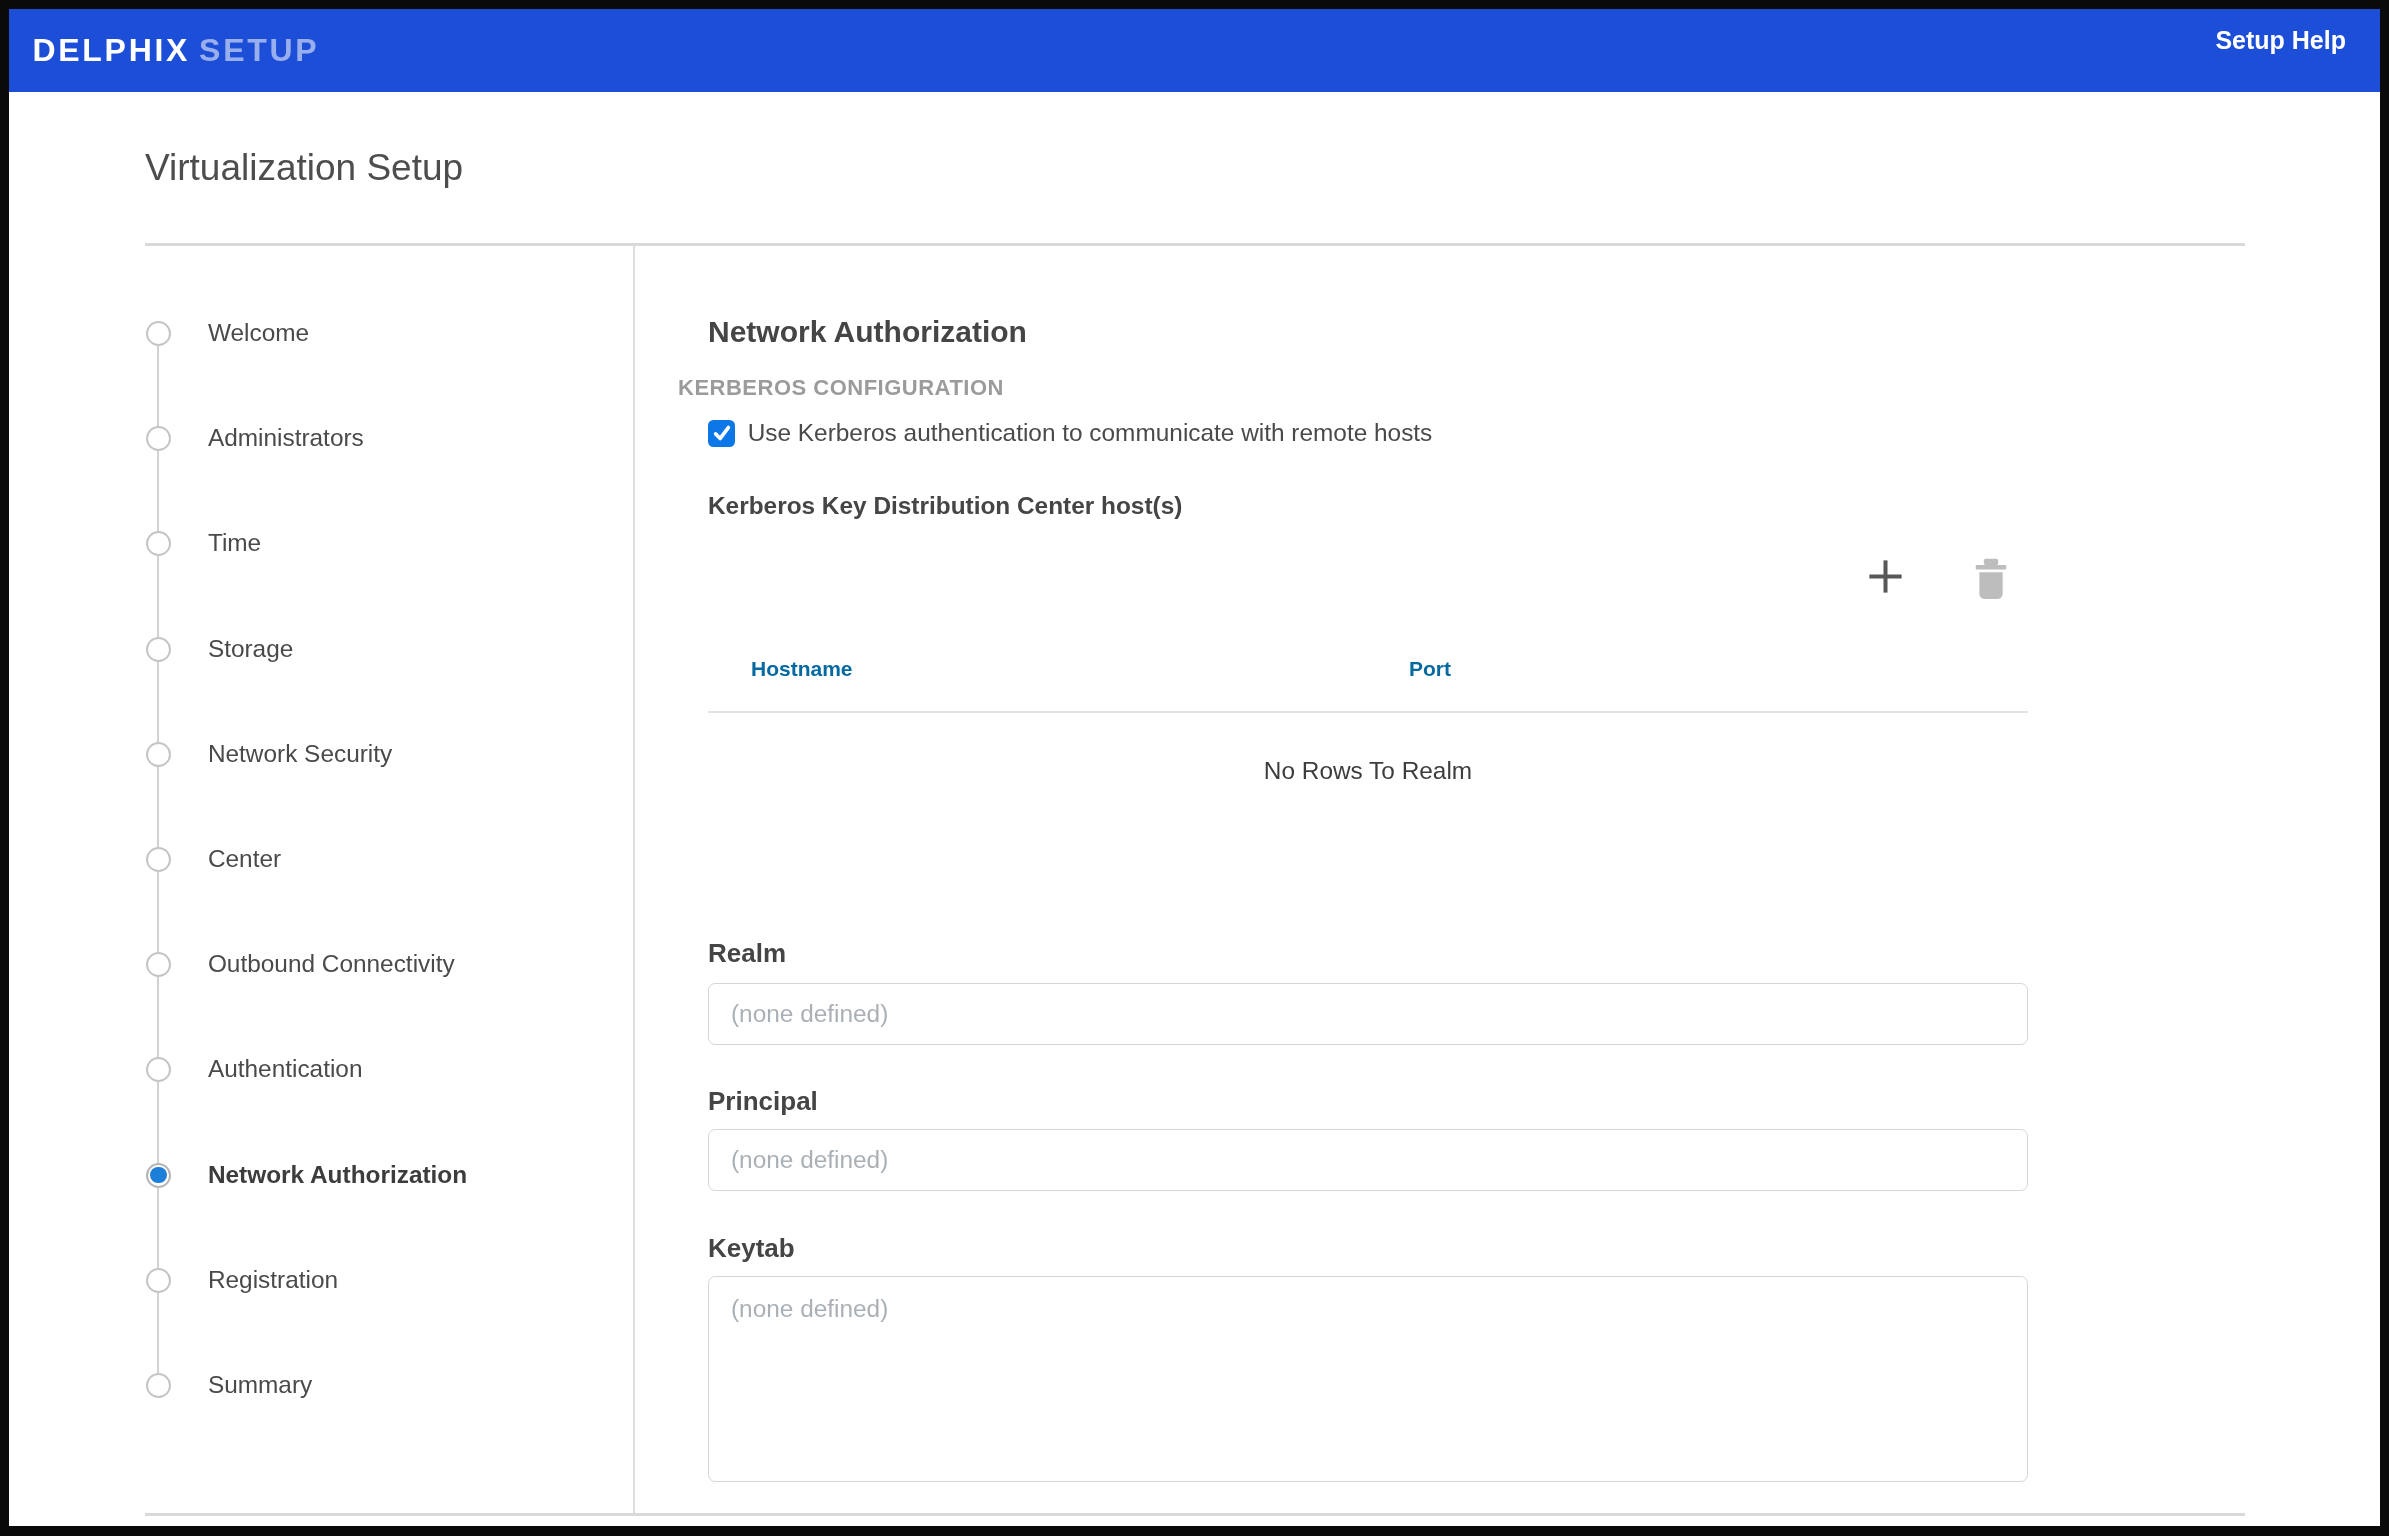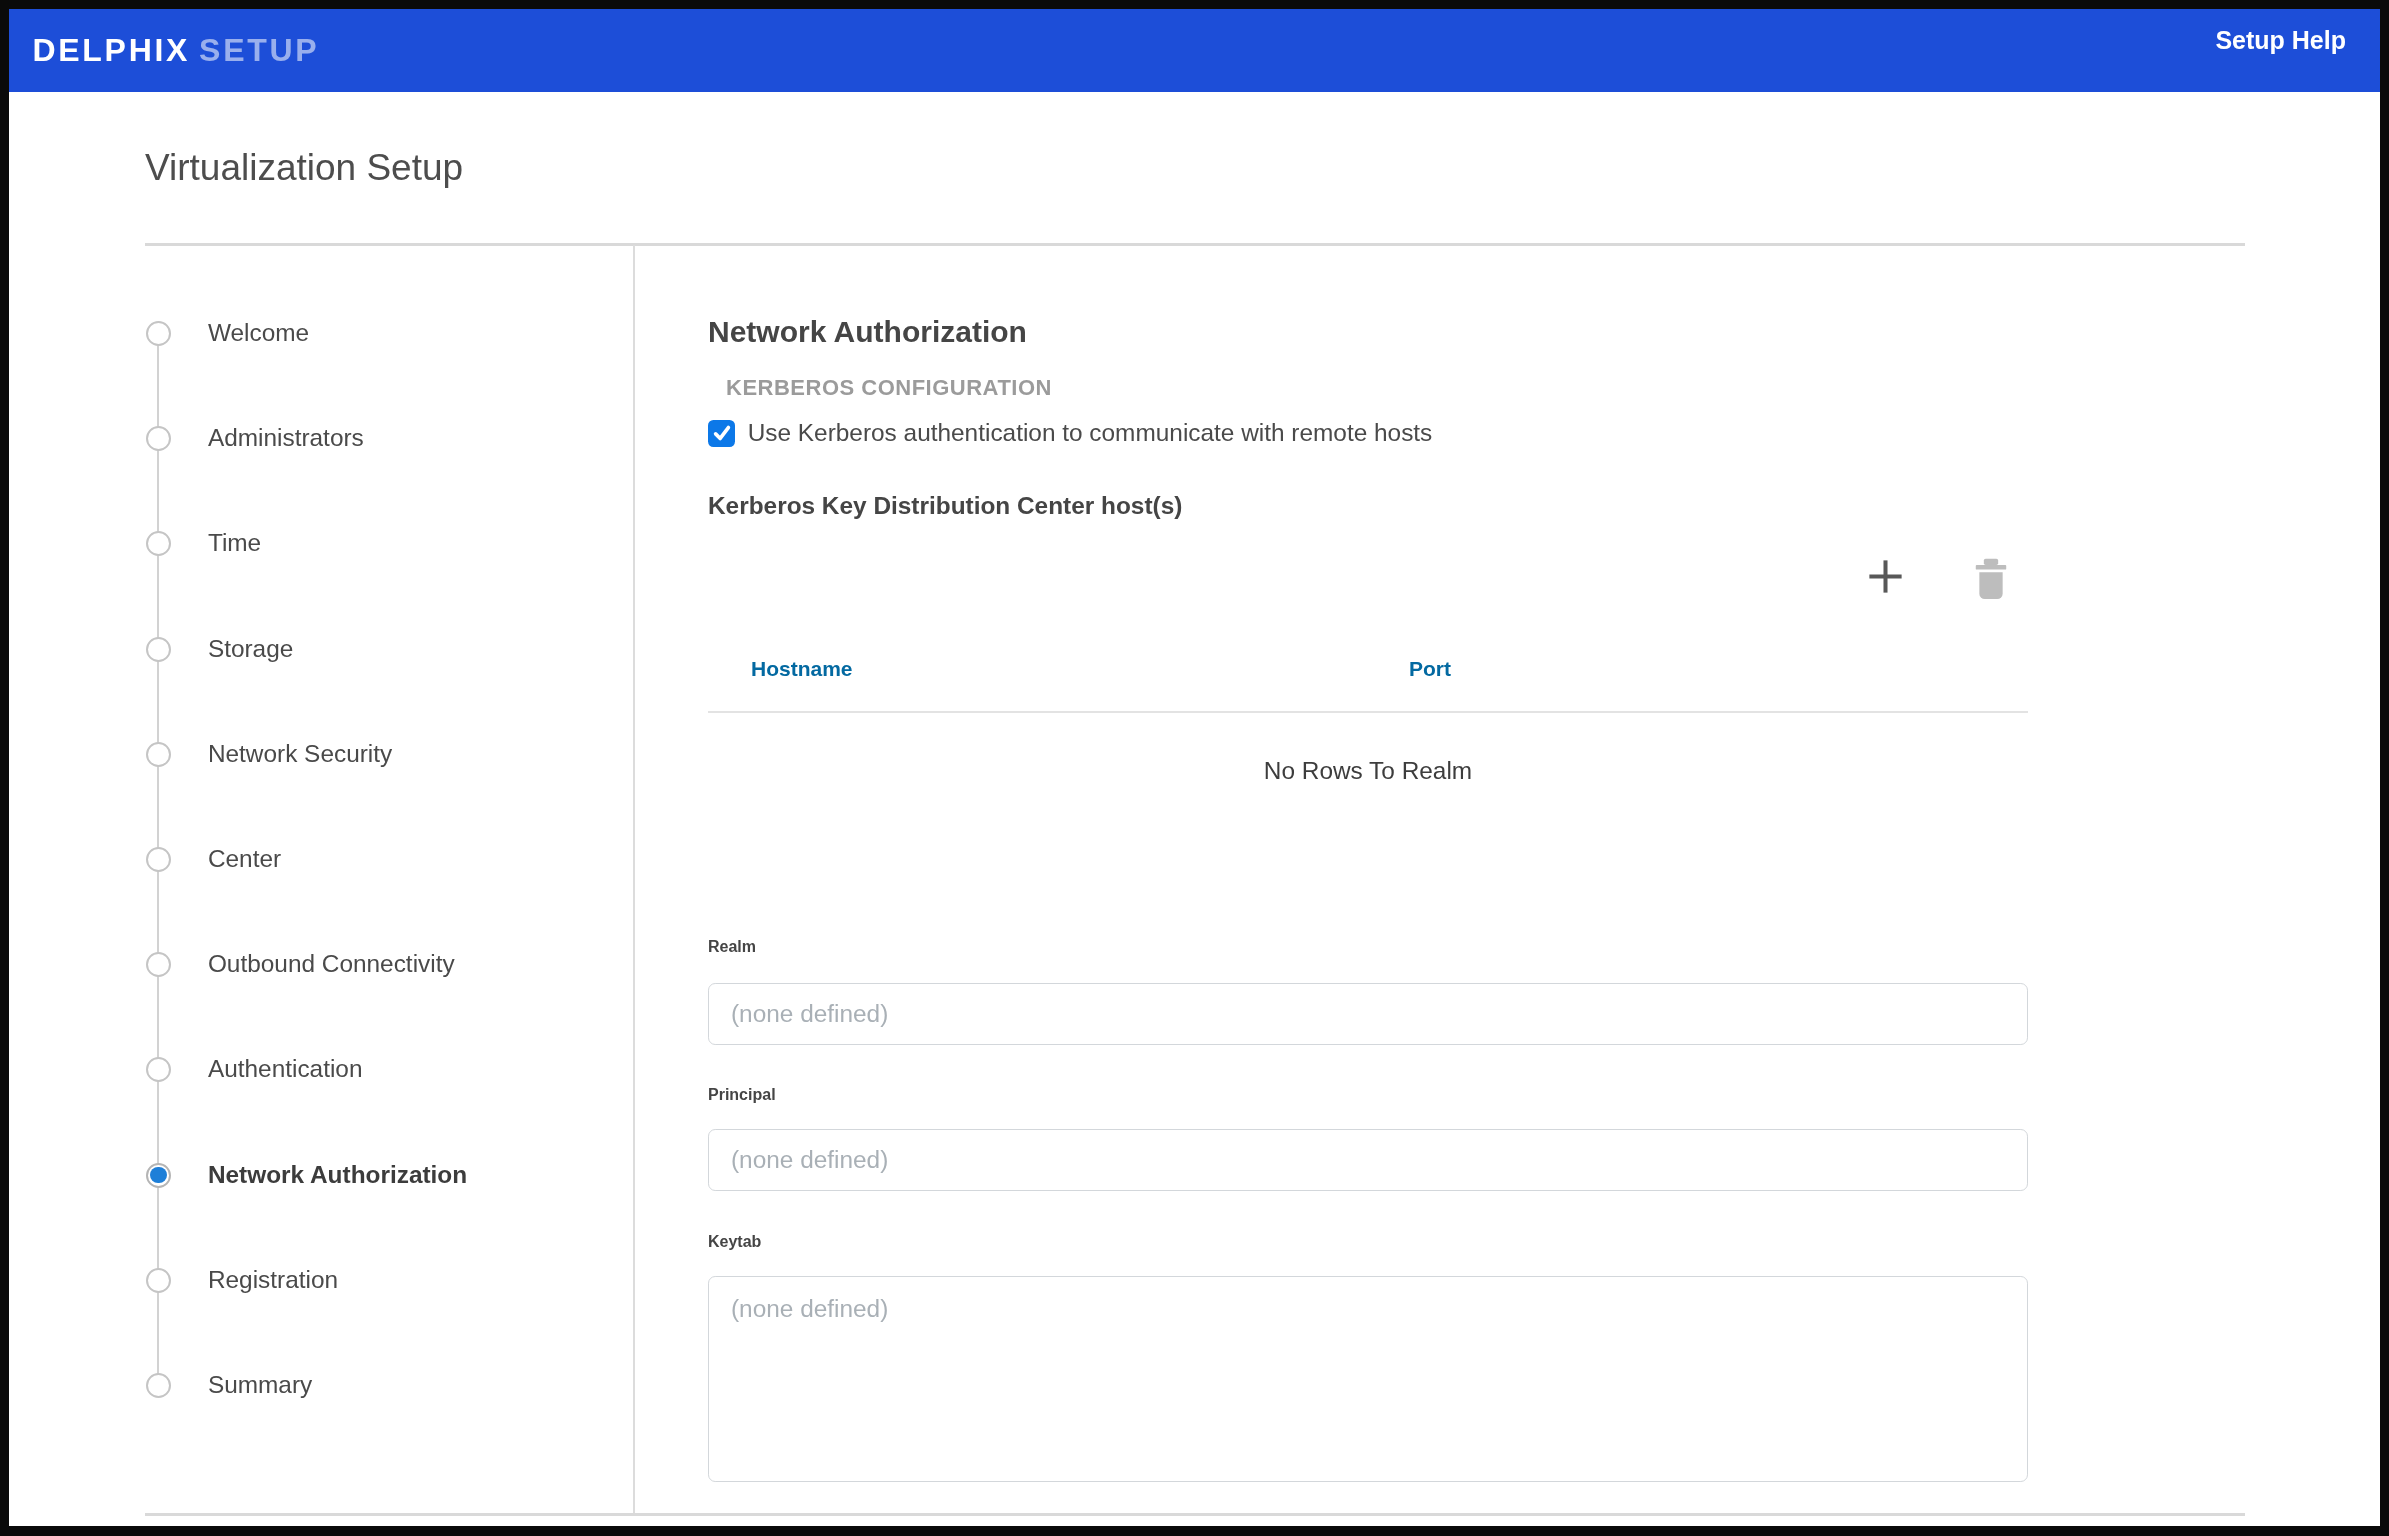--- a/index.html
+++ b/index.html
@@ -53,40 +53,40 @@
     box-sizing:border-box;flex:0 0 auto;
     display:flex;align-items:center;justify-content:center;
     margin-left:0.9px;
   }
   .step .bullet .dot{display:none;width:16.3px;height:16.3px;border-radius:50%;background:#1e7fd8;}
   .step.active .bullet{border-color:#b5b5b5;}
   .step.active .bullet .dot{display:block;}
   .step .step-label{margin-left:37px;font-size:24.4px;color:#4a4a4a;white-space:nowrap;}
   .step.active .step-label{font-weight:700;color:#3c3c3c;}
   .section-title{position:absolute;left:699px;top:306px;font-size:30px;font-weight:700;color:#454545;}
-  .subsection-title{position:absolute;left:717px;top:366px;font-size:22px;font-weight:700;color:#9b9b9b;letter-spacing:0.5px;}
+  .subsection-title{position:absolute;left:669px;top:366px;font-size:22px;font-weight:700;color:#9b9b9b;letter-spacing:0.5px;}
   .checkbox-row{position:absolute;left:699px;top:410px;display:flex;align-items:center;}
   .checkbox{
     width:27px;height:27px;border-radius:5.4px;background:#0c78e8;
     display:flex;align-items:center;justify-content:center;cursor:pointer;flex:0 0 auto;
   }
   .checkbox svg{display:block;}
   .checkbox-label{margin-left:12.7px;font-size:24.4px;color:#4a4a4a;}
   .kdc-label{position:absolute;left:699px;top:483px;font-size:24.4px;font-weight:700;color:#454545;}
   .icon-btn{position:absolute;background:none;border:none;padding:0;cursor:pointer;}
   .add-btn{left:1855px;top:546px;width:43px;height:43px;}
   .trash-btn{left:1962px;top:548px;width:40px;height:43px;cursor:default;}
   
   .col-header{position:absolute;top:648px;font-size:21px;font-weight:700;color:#0369a1;}
   .col-hostname{left:742px;}
   .col-port{left:1400px;}
   .table-divider{position:absolute;left:699px;top:702px;width:1320px;height:1.8px;background:#e3e3e3;}
   .empty-message{position:absolute;left:699px;top:748px;width:1320px;text-align:center;font-size:24.4px;color:#3d3d3d;}
   
-  .field-label{position:absolute;left:699px;font-size:16px;font-weight:700;color:#454545;}
+  .field-label{position:absolute;left:699px;font-size:26px;font-weight:700;color:#454545;}
   .realm-label{top:929px;}
   .principal-label{top:1077px;}
   .keytab-label{top:1224px;}
   .text-input{
     position:absolute;left:699px;width:1320px;height:62px;
     box-sizing:border-box;border:1.8px solid #d3d7db;border-radius:7.2px;
     padding:0 22px;font-size:24.4px;color:#4a4a4a;
     font-family:"Liberation Sans", sans-serif;background:#ffffff;outline:none;
   }
   .realm-input{top:974px;}

